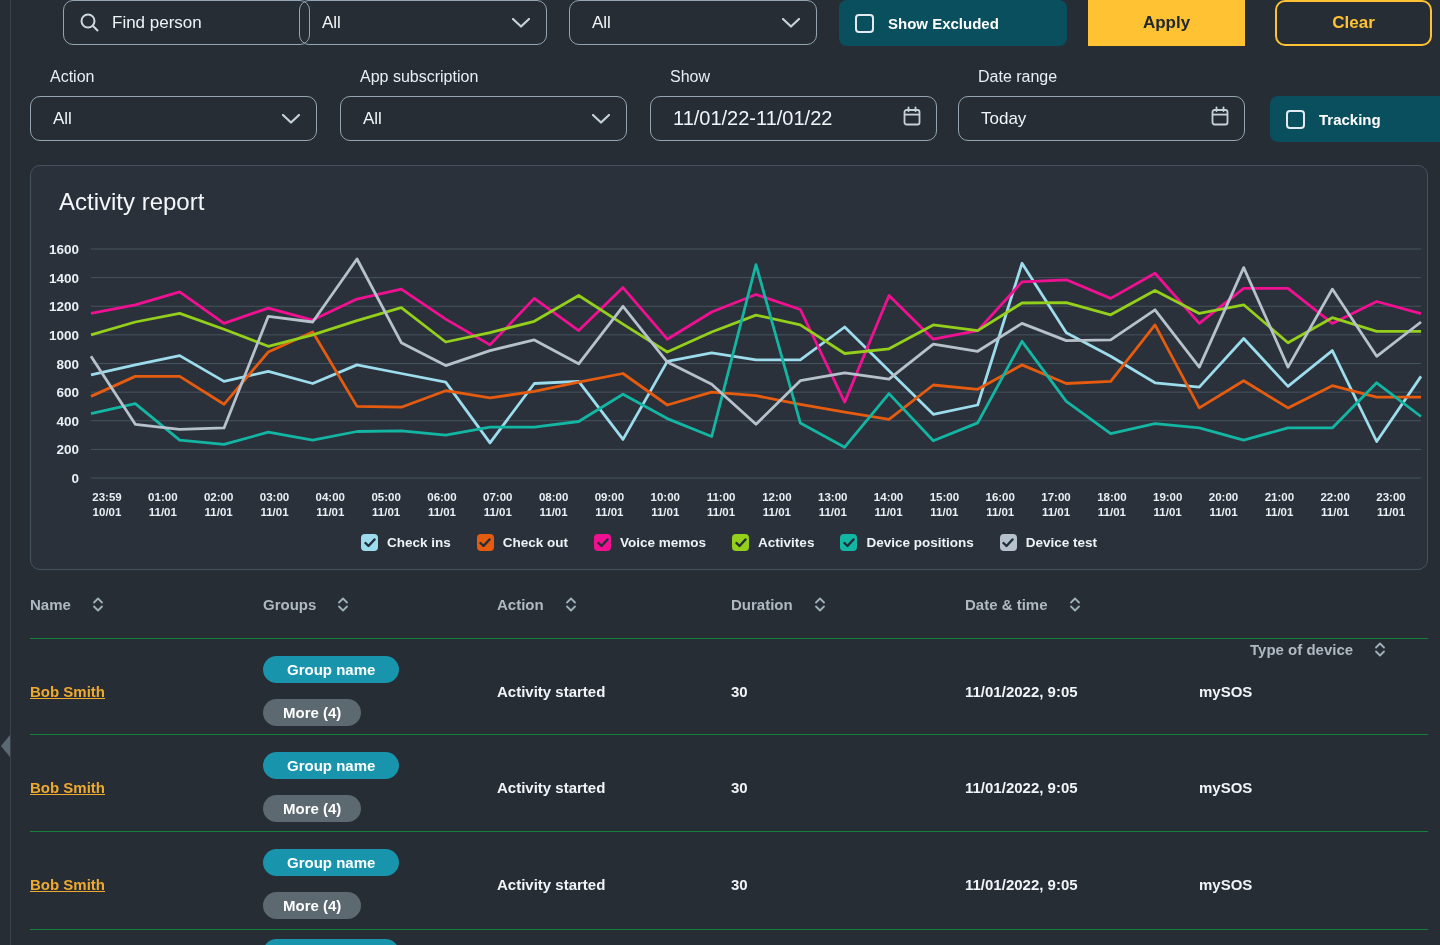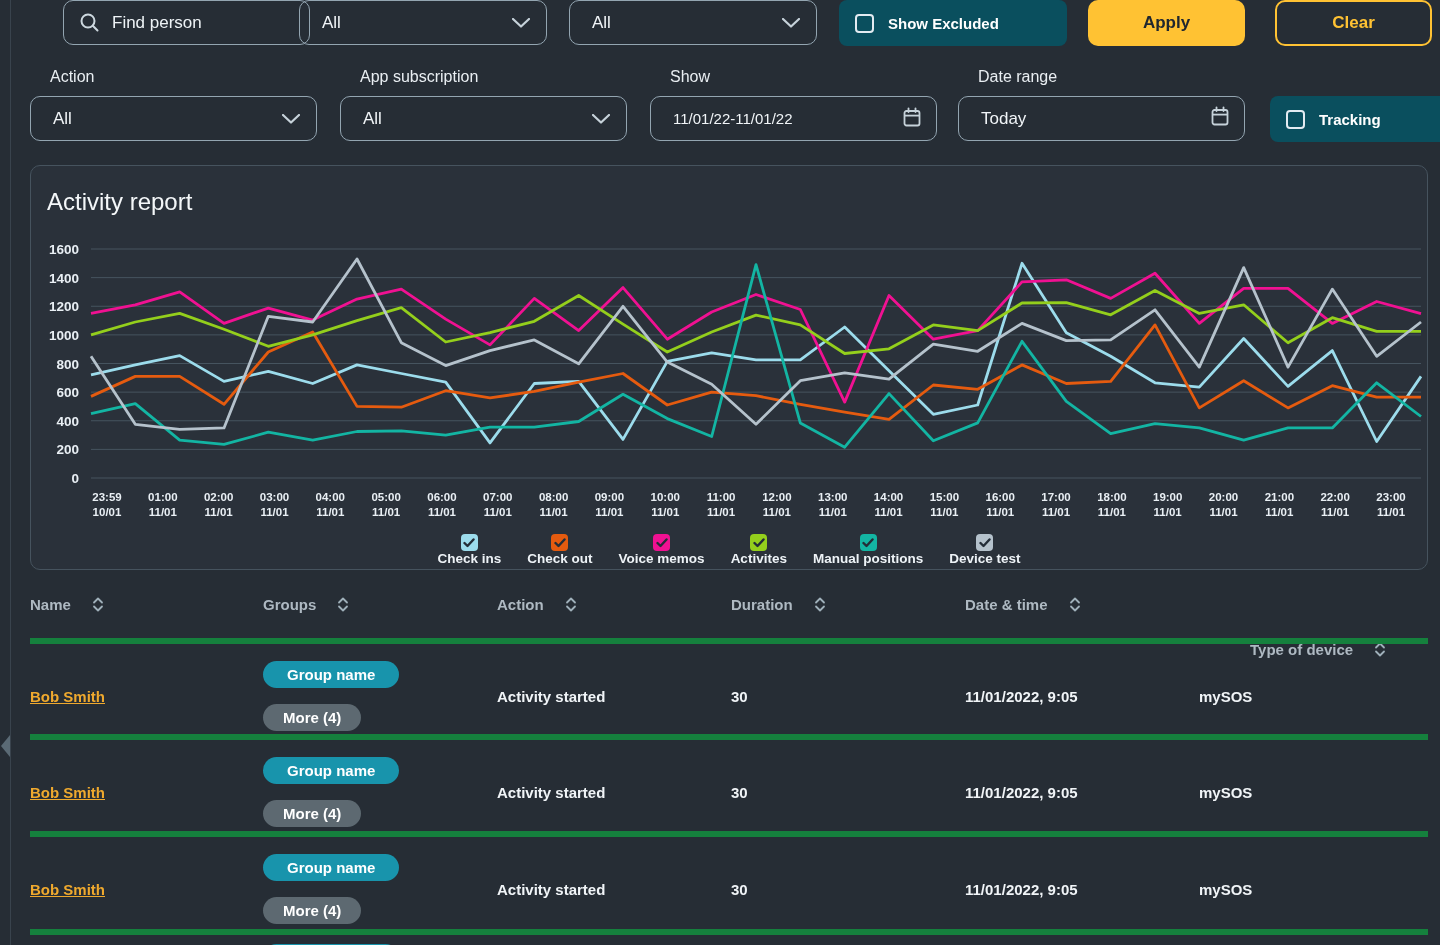--- a/index.html
+++ b/index.html
@@ -28,46 +28,46 @@
     font-family:"Liberation Sans", sans-serif; width:170px;
   }
   .search-field input::placeholder { color:#eef3f6; opacity:1; }
   .flabel { position:absolute; font-size:16px; color:#e9eef2; }
   .teal-btn {
     position:absolute; background:#0a4f5e; border-radius:8px; display:flex; align-items:center;
     color:#fff; font-weight:bold; font-size:15px; cursor:pointer;
   }
   .cbx { width:19px; height:19px; border:2px solid #e3ebf1; border-radius:4px; margin:0 14px 0 16px; flex:0 0 auto; }
   .yellow-btn {
-    position:absolute; background:#ffc233; border-radius:10px; color:#20272f;
+    position:absolute; background:#ffc233; border-radius:0; color:#20272f;
     font-weight:bold; font-size:17px; display:flex; align-items:center; justify-content:center; cursor:pointer;
   }
   .clear-btn {
     position:absolute; background:transparent; border:2px solid #ffc233; border-radius:10px; color:#ffc233;
     font-weight:bold; font-size:17px; display:flex; align-items:center; justify-content:center; cursor:pointer;
   }
 
   
   .panel {
     position:absolute; left:30px; top:165px; width:1398px; height:405px;
     border:1px solid #46535e; border-radius:10px; background:#2a313a;
   }
-  .panel-title { position:absolute; left:16px; top:22px; font-size:24px; color:#f4f7f9; }
+  .panel-title { position:absolute; left:28px; top:22px; font-size:24px; color:#f4f7f9; }
   .legend {
     position:absolute; left:0; right:0; top:368px; display:flex; justify-content:center;
     align-items:center; gap:26px;
   }
-  .legend-item { display:flex; align-items:center; cursor:pointer;flex-direction:column; }
+  .legend-item { display:flex; align-items:center; gap:9px; cursor:pointer; }
   .legend-box { width:17px; height:17px; border-radius:4px; display:flex; align-items:center; justify-content:center; }
   .legend-label { font-size:13.5px; font-weight:bold; color:#eef3f7; }
 
   
   .thead-cell { position:absolute; top:596px; display:flex; align-items:center; gap:20px;
     font-size:15px; font-weight:bold; color:#aeb9c2; }
-  .trow { position:absolute; left:30px; width:1398px; height:96px; border-top:6px solid #15803d; }
+  .trow { position:absolute; left:30px; width:1398px; height:96px; border-top:1px solid #15803d; }
   .cell-text { position:absolute; top:44px; font-size:15px; font-weight:bold; color:#f0f4f7; }
   .name-link { color:#efa92e; text-decoration:underline; cursor:pointer; font-weight:bold; font-size:15px; position:absolute; top:44px; }
   .pill { position:absolute; height:27px; line-height:27px; border-radius:14px; color:#fff;
     font-size:15px; font-weight:bold; text-align:center; cursor:pointer; }
   .pill-group { background:#1894ac; padding:0 24px; }
   .pill-more  { background:#5d6971; padding:0 20px; }
 </style>
 </head>
 <body>
 
@@ -129,21 +129,21 @@
 <div class="field" style="left:340px; top:96px; width:287px;">
   <span class="val">All</span>
   <span class="chev">
     <svg width="18" height="10" viewBox="0 0 18 10">
         <polyline points="1,1 9,8.5 17,1" fill="none" stroke="#c6d2da" stroke-width="2.2" stroke-linecap="round" stroke-linejoin="round"></polyline>
       </svg>
   </span>
 </div>
 
 <div class="flabel" style="left:670px; top:68px;">Show</div>
-<div class="field" style="left:650px; top:96px; width:287px; font-size:15px;">
+<div class="field" style="left:650px; top:96px; width:287px; font-size:20px;">
   <span class="val">11/01/22-11/01/22</span>
   <span class="cal">
     <svg width="20" height="21" viewBox="0 0 20 21">
         <rect x="2.5" y="4" width="15" height="14.5" rx="2" fill="none" stroke="#c6d2da" stroke-width="1.8"></rect>
         <line x1="2.5" y1="8.6" x2="17.5" y2="8.6" stroke="#c6d2da" stroke-width="1.8"></line>
         <line x1="6.5" y1="1.5" x2="6.5" y2="5" stroke="#c6d2da" stroke-width="1.8" stroke-linecap="round"></line>
         <line x1="13.5" y1="1.5" x2="13.5" y2="5" stroke="#c6d2da" stroke-width="1.8" stroke-linecap="round"></line>
       </svg>
   </span>
 </div>
@@ -250,21 +250,21 @@
           </svg>
         </span>
         <span class="legend-label">Activites</span>
       </div>
       <div class="legend-item">
         <span class="legend-box" style="background: rgb(19, 181, 163);">
           <svg width="12" height="10" viewBox="0 0 12 10">
             <polyline points="1.5,5 4.5,8 10.5,1.5" fill="none" stroke="#232d37" stroke-width="2.4" stroke-linecap="round" stroke-linejoin="round"></polyline>
           </svg>
         </span>
-        <span class="legend-label">Manual positions</span>
+        <span class="legend-label">Device positions</span>
       </div>
       <div class="legend-item">
         <span class="legend-box" style="background: rgb(181, 194, 204);">
           <svg width="12" height="10" viewBox="0 0 12 10">
             <polyline points="1.5,5 4.5,8 10.5,1.5" fill="none" stroke="#232d37" stroke-width="2.4" stroke-linecap="round" stroke-linejoin="round"></polyline>
           </svg>
         </span>
         <span class="legend-label">Device test</span>
       </div>
     </div>

